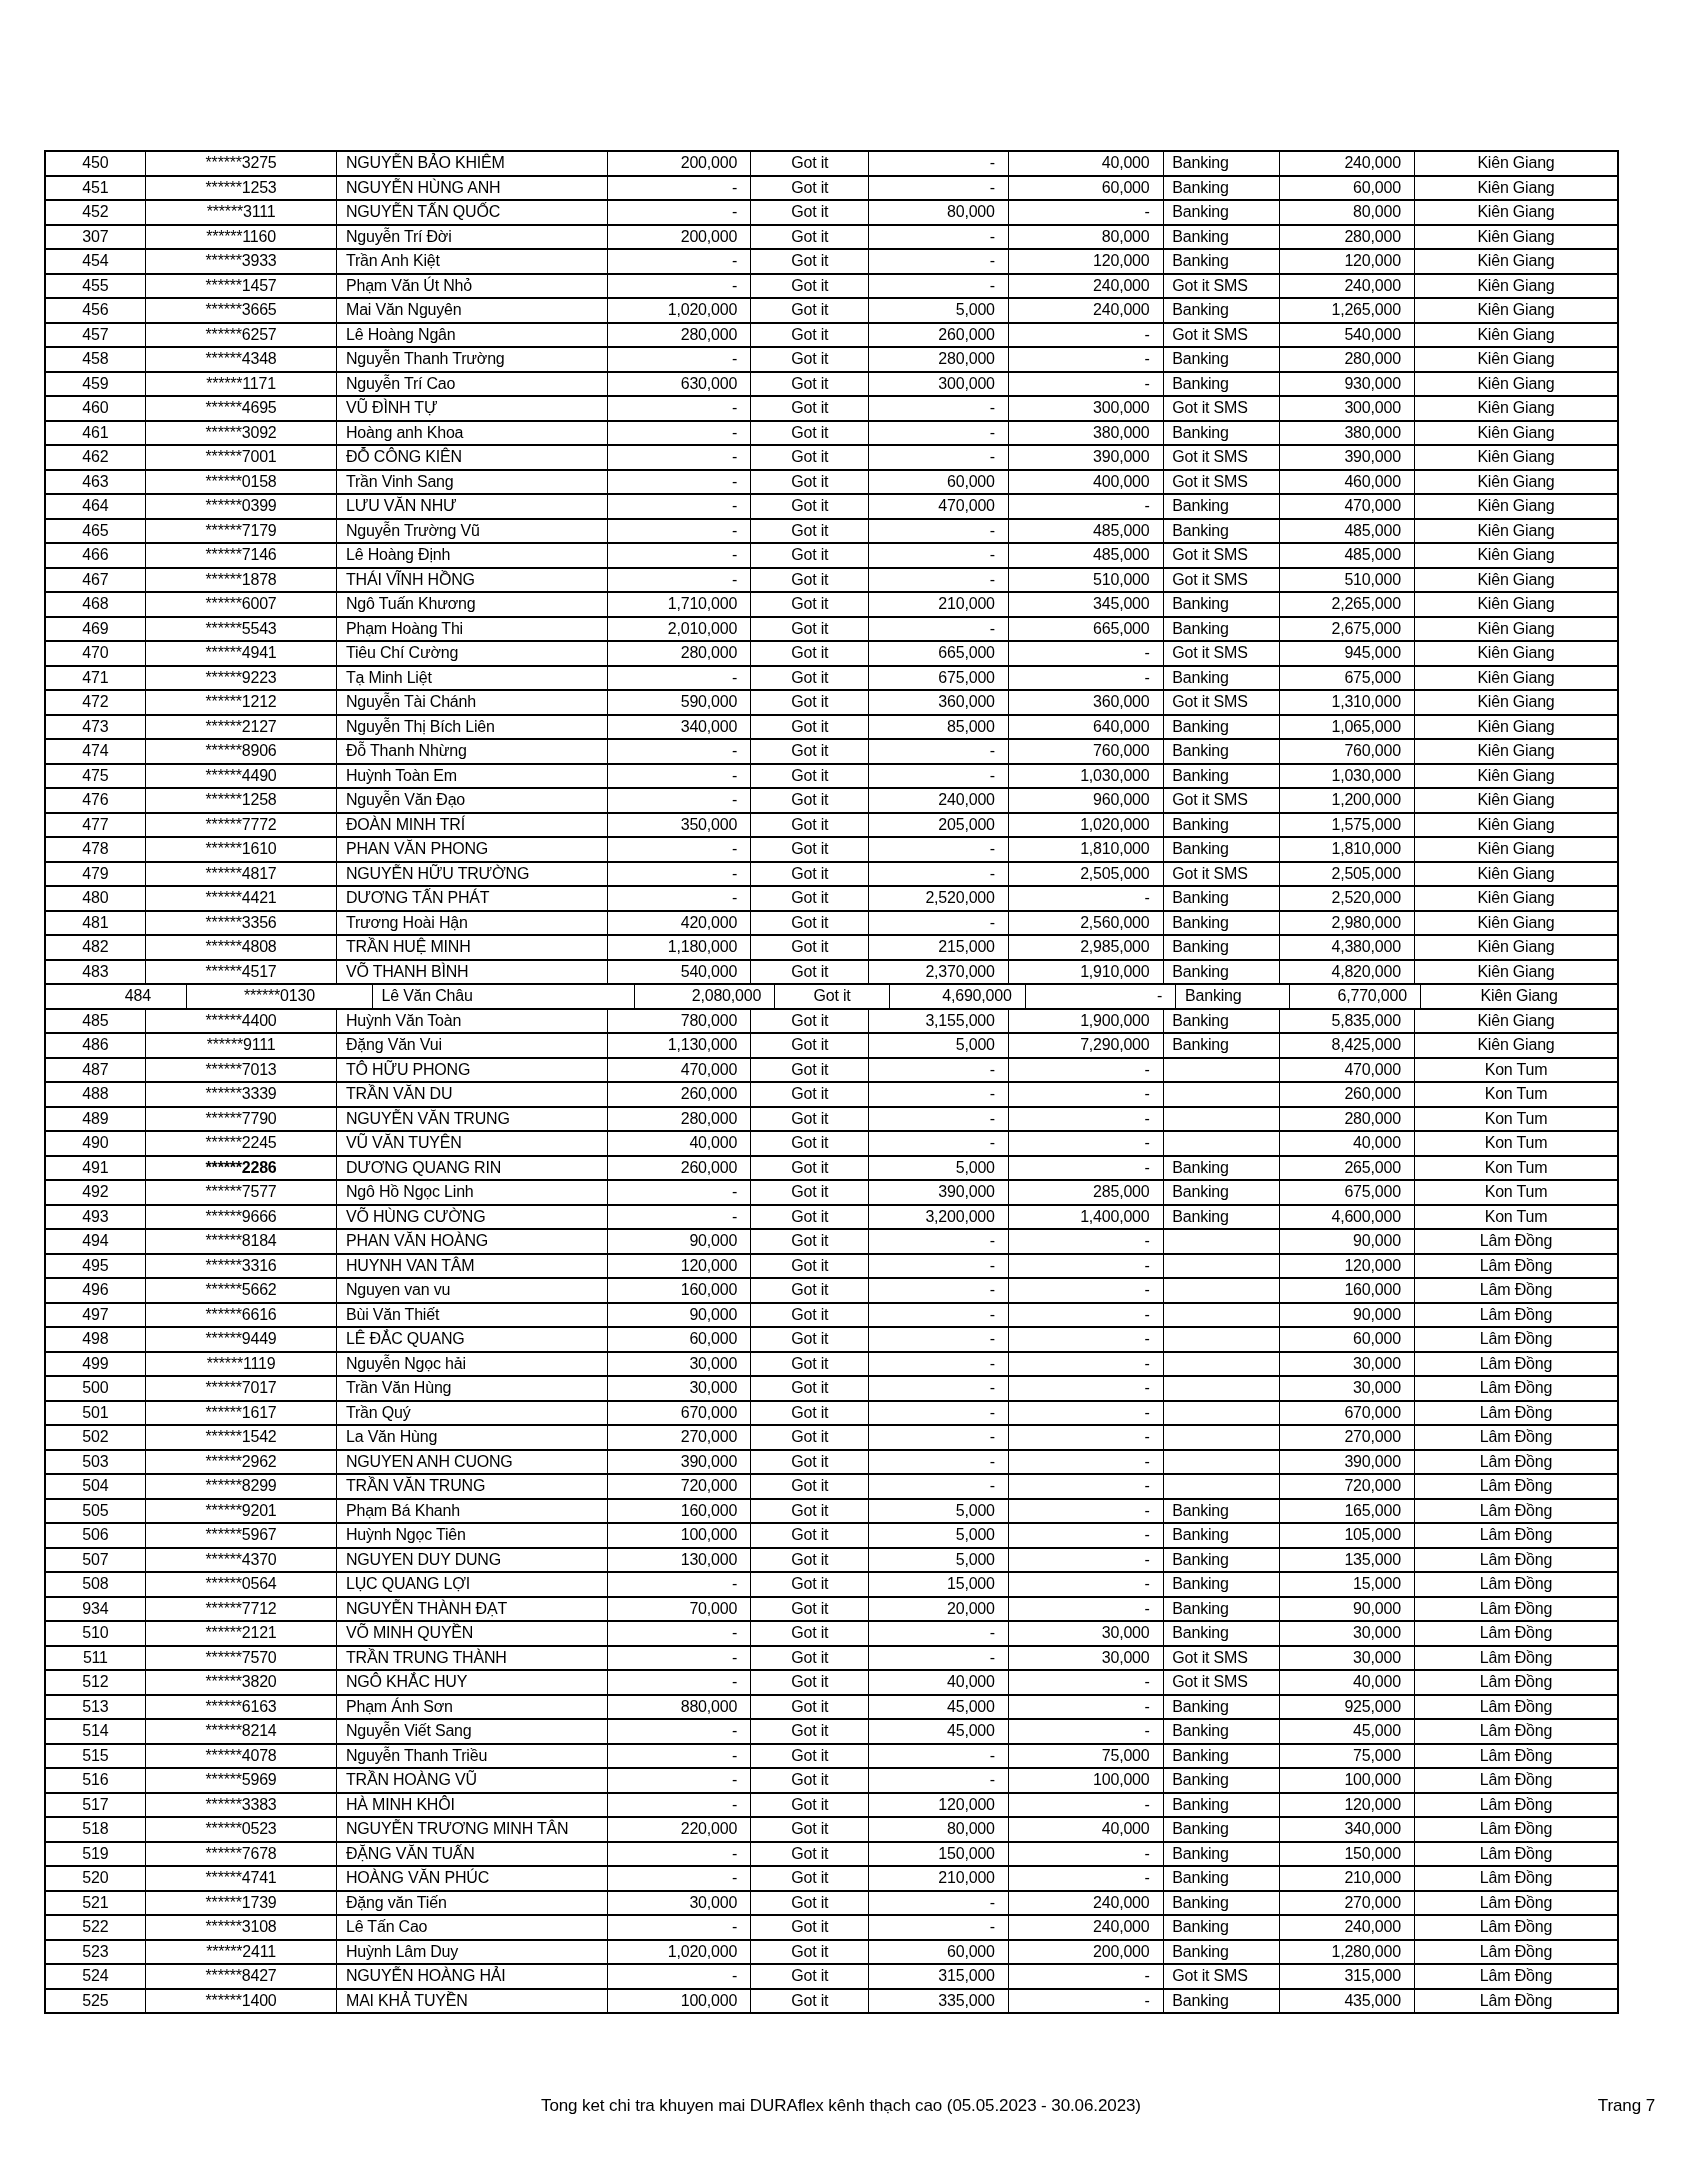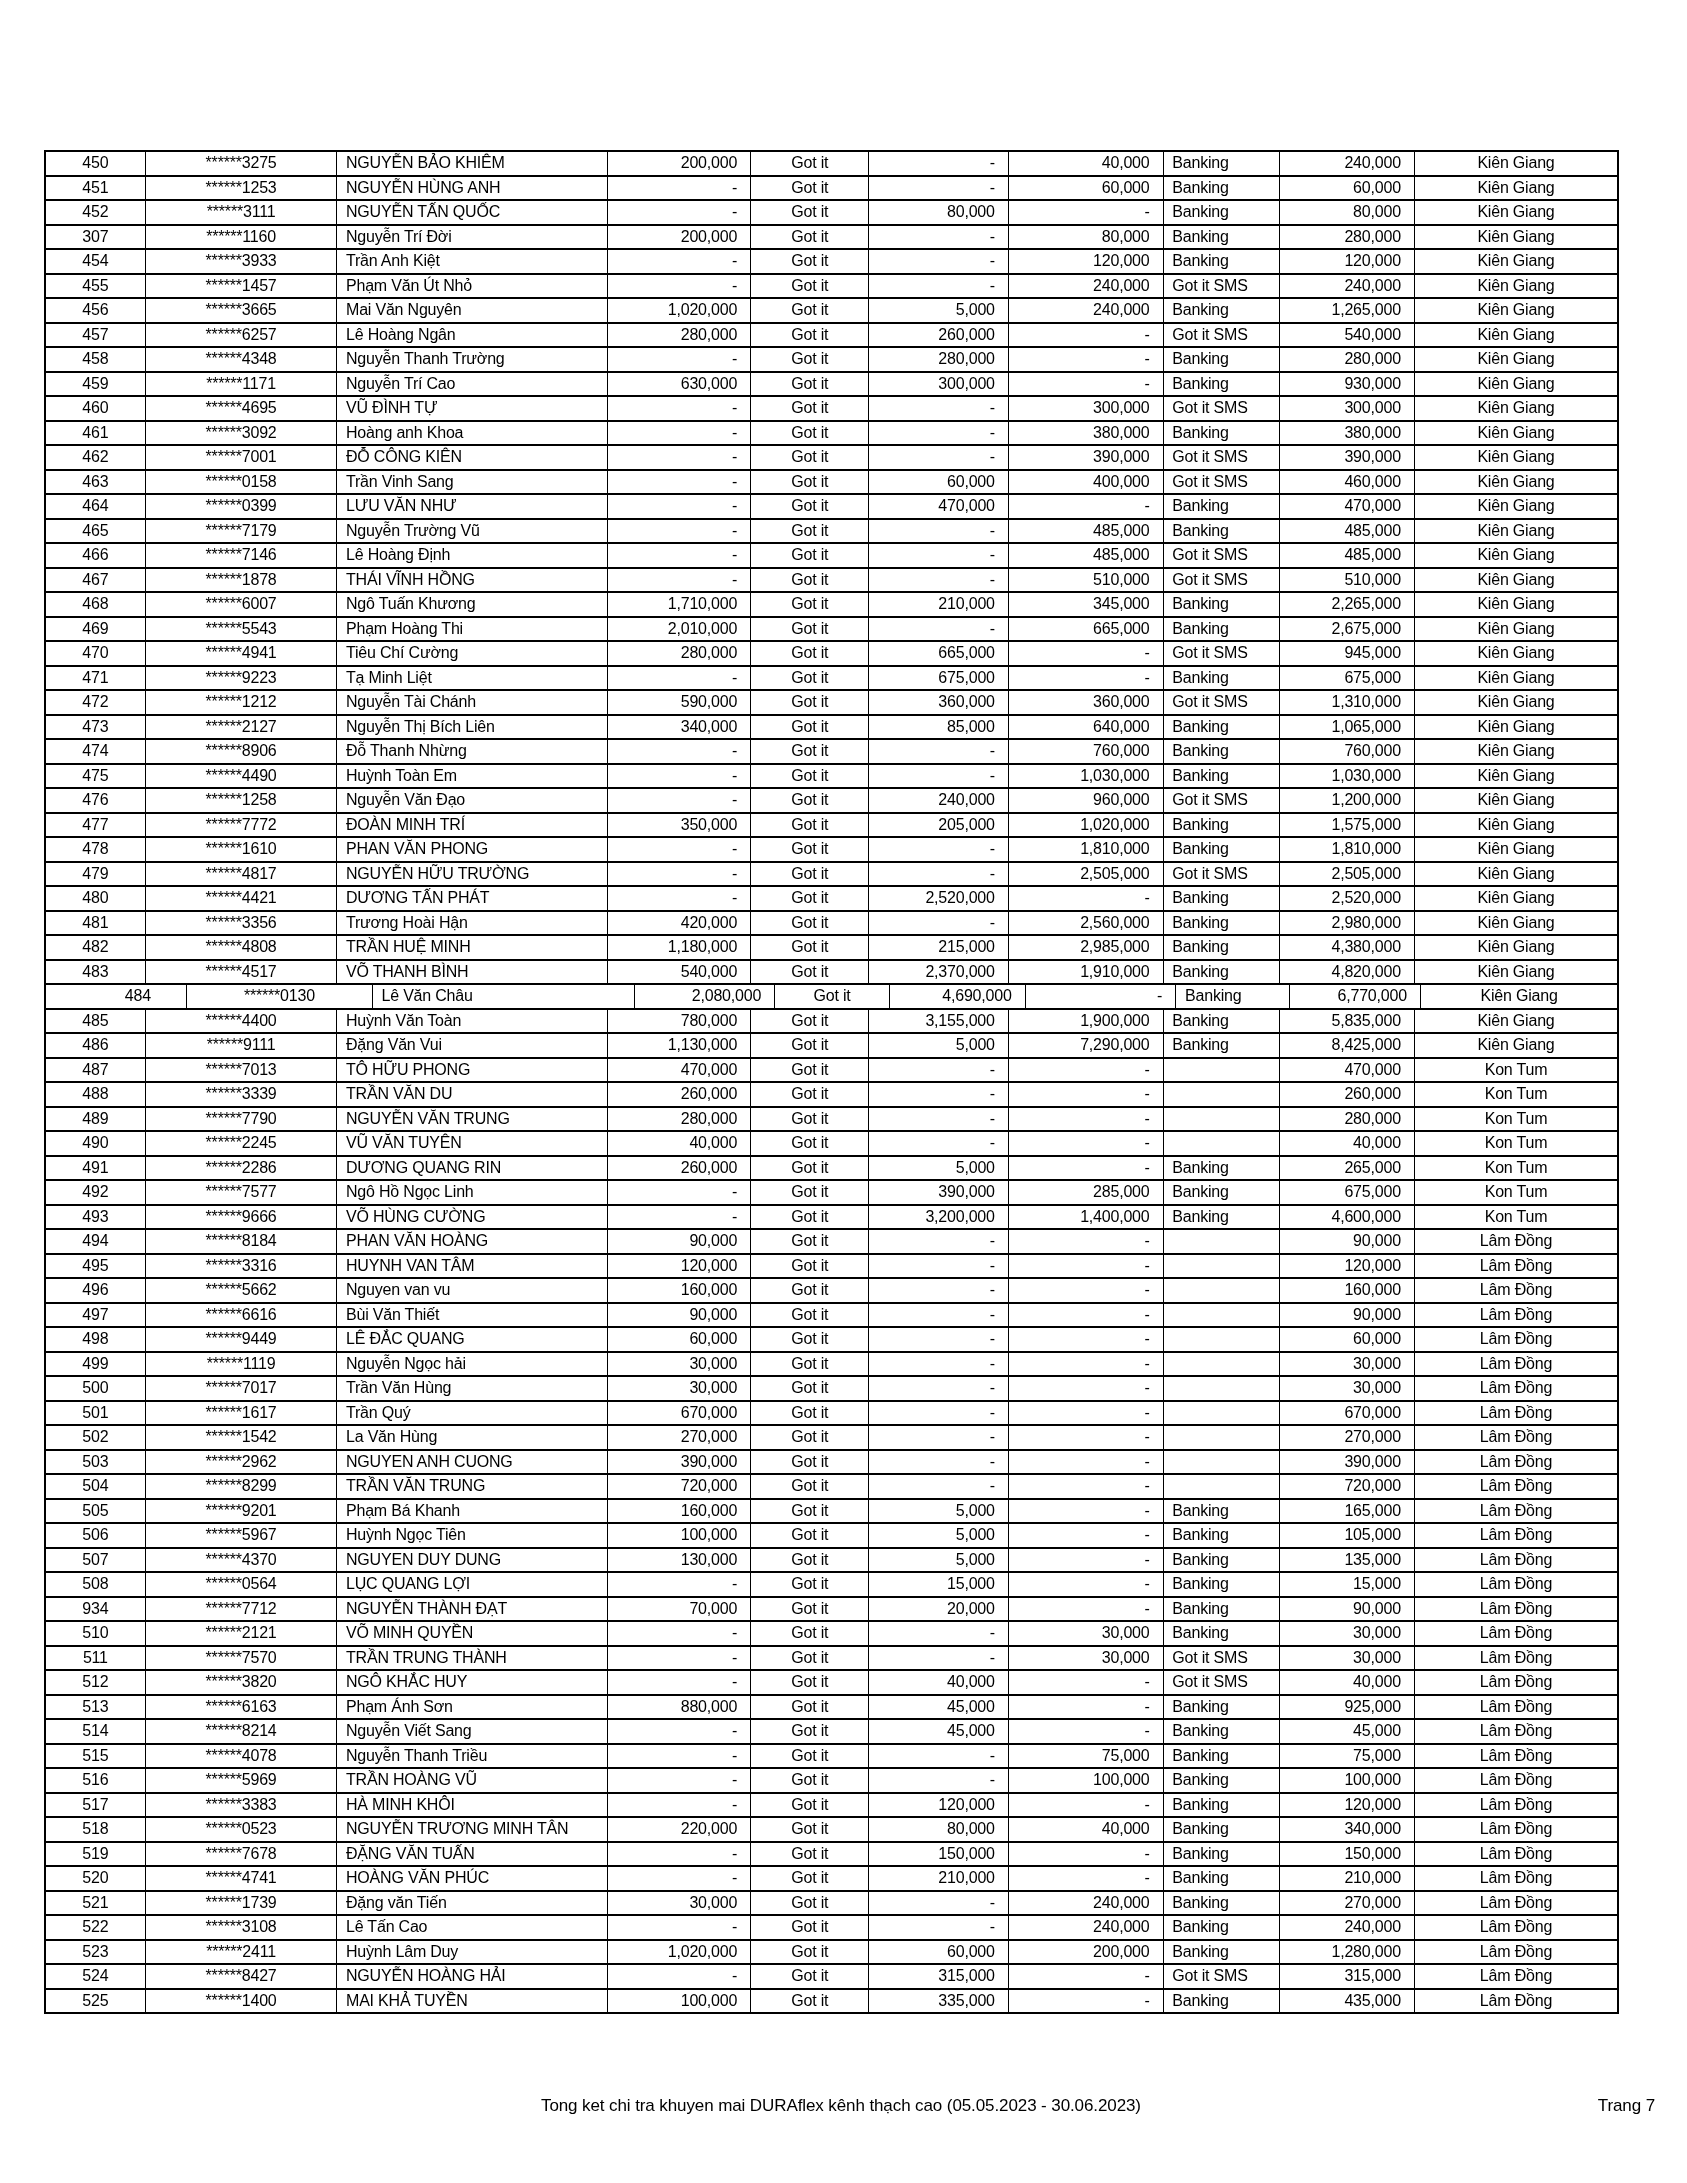--- a/index.html
+++ b/index.html
@@ -551,21 +551,21 @@
           <div class="t-cell al-r" style="width: 9.15%;">40,000</div>
           <div class="t-cell al-c" style="width: 7.5%;">Got it</div>
           <div class="t-cell al-r" style="width: 8.9%;">-</div>
           <div class="t-cell al-r" style="width: 9.85%;">-</div>
           <div class="t-cell al-l" style="width: 7.4%;"></div>
           <div class="t-cell al-r" style="width: 8.6%;">40,000</div>
           <div class="t-cell al-c" style="width: 12.85%;">Kon Tum</div>
         </div>
         <div class="t-row">
           <div class="t-cell al-c" style="width: 6.35%;">491</div>
-          <div class="t-cell al-c" style="width: 12.2%;">******2286</div>
+          <div class="t-cell al-c" style="width: 12.2%; font-weight: bold;">******2286</div>
           <div class="t-cell al-l" style="width: 17.2%;">DƯƠNG QUANG RIN</div>
           <div class="t-cell al-r" style="width: 9.15%;">260,000</div>
           <div class="t-cell al-c" style="width: 7.5%;">Got it</div>
           <div class="t-cell al-r" style="width: 8.9%;">5,000</div>
           <div class="t-cell al-r" style="width: 9.85%;">-</div>
           <div class="t-cell al-l" style="width: 7.4%;">Banking</div>
           <div class="t-cell al-r" style="width: 8.6%;">265,000</div>
           <div class="t-cell al-c" style="width: 12.85%;">Kon Tum</div>
         </div>
         <div class="t-row">

